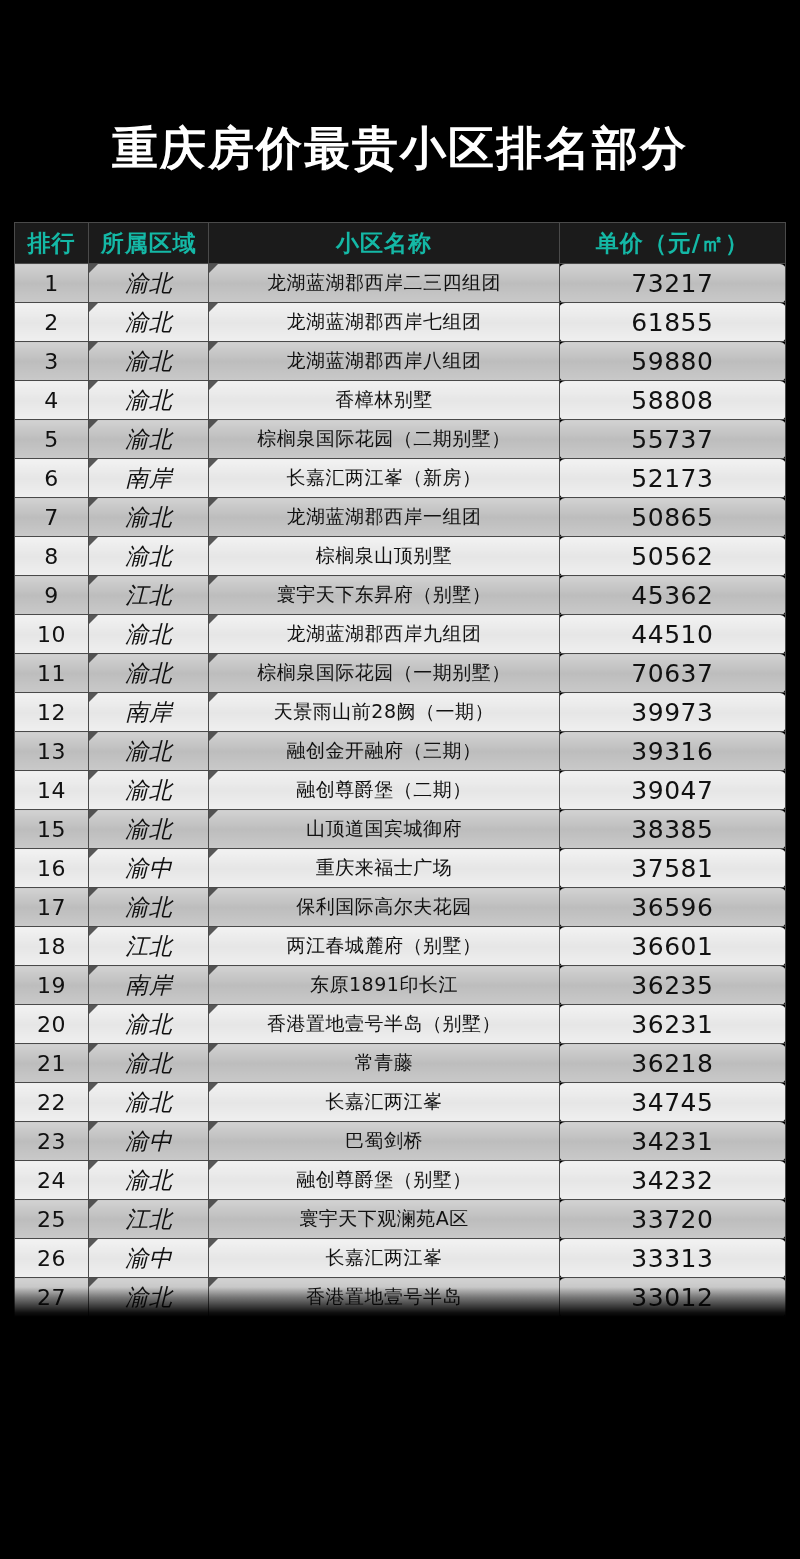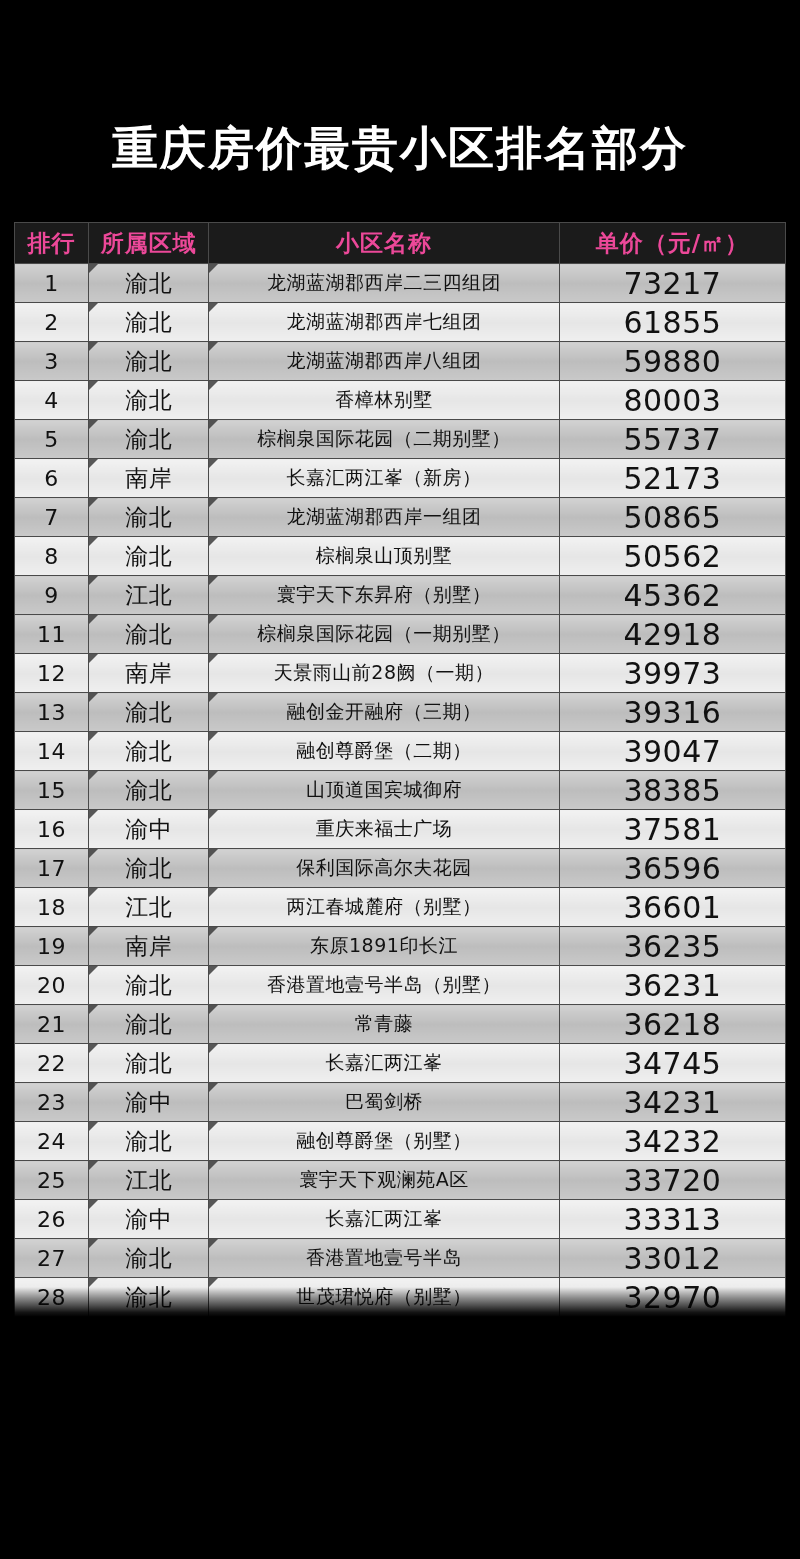--- a/index.html
+++ b/index.html
@@ -54,21 +54,21 @@
 
   table.rank th, table.rank td {
     border: 1px solid #4a4a4a;
     text-align: center;
     white-space: nowrap;
     overflow: hidden;
   }
 
   thead th {
     background: #1b1b1b;
-    color: #ec4899;
+    color: #14b8a6;
     font-size: 23px;
     font-weight: bold;
     height: 38px;
     letter-spacing: 1px;
     border-color: #6a6a6a;
   }
 
   .col-rank   { width: 74px; }
   .col-area   { width: 120px; }
   .col-name   { width: 350px; }
@@ -82,26 +82,28 @@
   }
 
   tbody tr.odd td  { background: linear-gradient(180deg,#d2d2d2 0%, #bdbdbd 50%, #c9c9c9 100%); }
   tbody tr.even td { background: linear-gradient(180deg,#f2f2f2 0%, #e6e6e6 50%, #efefef 100%); }
 
   tbody td.c-rank {
     font-size: 22px;
   }
   tbody td.c-area {
     font-size: 23px;
+    font-style: italic;
   }
   tbody td.c-name {
     font-size: 19px;
   }
   tbody td.c-price {
-    font-size: 30px;
+    font-size: 25px;
+    border-radius: 6px;
   }
 
   
   tbody td.c-area, tbody td.c-name {
     position: relative;
   }
   tbody td.c-area::before,
   tbody td.c-name::before {
     content: "";
     position: absolute;
@@ -161,21 +163,21 @@
           <tr class="odd">
             <td class="c-rank">3</td>
             <td class="c-area">渝北</td>
             <td class="c-name">龙湖蓝湖郡西岸八组团</td>
             <td class="c-price">59880</td>
           </tr>
           <tr class="even">
             <td class="c-rank">4</td>
             <td class="c-area">渝北</td>
             <td class="c-name">香樟林别墅</td>
-            <td class="c-price">80003</td>
+            <td class="c-price">58808</td>
           </tr>
           <tr class="odd">
             <td class="c-rank">5</td>
             <td class="c-area">渝北</td>
             <td class="c-name">棕榈泉国际花园（二期别墅）</td>
             <td class="c-price">55737</td>
           </tr>
           <tr class="even">
             <td class="c-rank">6</td>
             <td class="c-area">南岸</td>
@@ -193,25 +195,31 @@
             <td class="c-area">渝北</td>
             <td class="c-name">棕榈泉山顶别墅</td>
             <td class="c-price">50562</td>
           </tr>
           <tr class="odd">
             <td class="c-rank">9</td>
             <td class="c-area">江北</td>
             <td class="c-name">寰宇天下东昇府（别墅）</td>
             <td class="c-price">45362</td>
           </tr>
+          <tr class="even">
+            <td class="c-rank">10</td>
+            <td class="c-area">渝北</td>
+            <td class="c-name">龙湖蓝湖郡西岸九组团</td>
+            <td class="c-price">44510</td>
+          </tr>
           <tr class="odd">
             <td class="c-rank">11</td>
             <td class="c-area">渝北</td>
             <td class="c-name">棕榈泉国际花园（一期别墅）</td>
-            <td class="c-price">42918</td>
+            <td class="c-price">70637</td>
           </tr>
           <tr class="even">
             <td class="c-rank">12</td>
             <td class="c-area">南岸</td>
             <td class="c-name">天景雨山前28阙（一期）</td>
             <td class="c-price">39973</td>
           </tr>
           <tr class="odd">
             <td class="c-rank">13</td>
             <td class="c-area">渝北</td>

